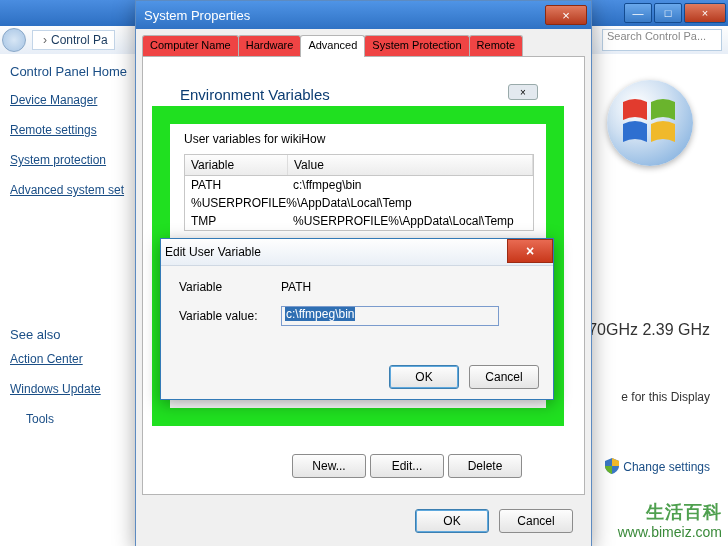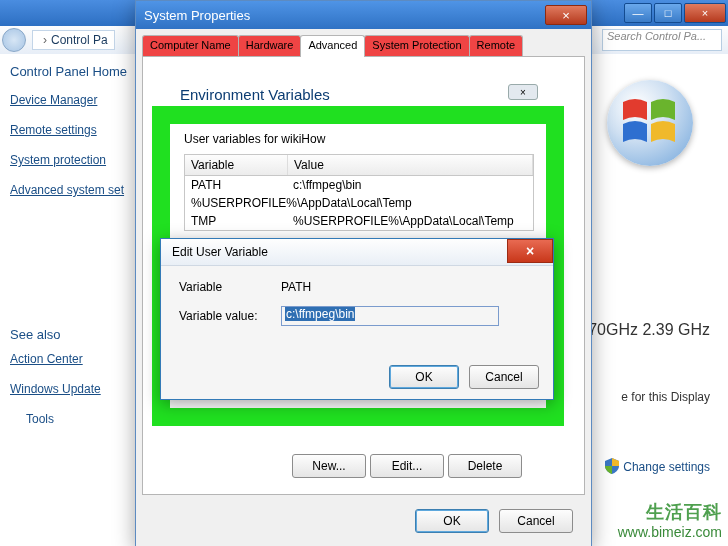--- a/index.html
+++ b/index.html
@@ -6,21 +6,21 @@
 .full{position:absolute;left:0;top:0;width:728px;height:546px}
 
 .cp-titlebar{position:absolute;left:0;top:0;width:728px;height:26px;background:linear-gradient(#4a8de0,#2d6fc2);display:flex;align-items:center;justify-content:flex-end}
 .cp-btn{width:26px;height:18px;margin-right:2px;border:1px solid #134b90;border-radius:2px;color:#fff;font-size:11px;display:flex;align-items:center;justify-content:center;background:linear-gradient(#6aa8ec,#3a7cc8)}
 .cp-btn.max{}
 .cp-btn.close{background:linear-gradient(#e07b60,#b53a1e);width:40px}
 .cp-toolbar{position:absolute;left:0;top:26px;width:728px;height:28px;background:linear-gradient(#fdfdfd,#e7eef7);border-bottom:1px solid #b7cde2;display:flex;align-items:center}
 .cp-nav{width:22px;height:22px;border-radius:50%;background:radial-gradient(#d7e6f5,#a6c4e4);margin:0 2px;border:1px solid #8aa8c8}
 .cp-bread{margin-left:4px;padding:2px 6px;border:1px solid #c3d5e8;background:#fff;color:#1a3a5e;display:flex;align-items:center}
 .cp-bread .sep{margin:0 4px;color:#666}
-.cp-search{position:absolute;right:6px;top:3px;width:110px;height:20px;border:1px solid #b7cde2;background:#fff;padding:0 4px;color:#888;font-style:italic;font-size:11px}
+.cp-search{position:absolute;right:6px;top:3px;width:110px;height:20px;border:1px solid #b7cde2;background:#fff;padding:0 4px;color:#888;font-size:11px}
 .cp-body{position:absolute;left:0;top:54px;width:728px;height:492px;background:#fff;display:flex}
 .cp-side{width:160px;padding:10px 10px;background:#fff}
 .cp-side .hdr{color:#1a4e86;font-size:13px;margin-bottom:14px}
 .cp-side .lnk{color:#1a4e86;margin:0 0 16px 0;text-decoration:underline;cursor:pointer}
 .cp-side .seealso{margin-top:130px;color:#1a4e86;font-size:13px}
 .cp-main{flex:1;background:#fff;position:relative}
 .cp-right{position:absolute;right:18px;top:80px;width:120px;text-align:center}
 .win-logo{width:86px;height:86px;border-radius:50%;background:radial-gradient(circle at 35% 30%,#fff 0%,#cfe0f2 40%,#6fa4da 100%);margin:0 auto 10px;position:relative;box-shadow:0 2px 6px rgba(0,0,0,.3)}
 .win-logo svg{position:absolute;left:14px;top:16px}
 .cpu-line{position:absolute;right:18px;top:321px;font-size:16px;color:#333}
@@ -52,21 +52,21 @@
 .uv-table .row{display:flex}
 .uv-table .row div{padding:2px 6px}
 .colA{width:90px}
 .colB{flex:1}
 .sys-table{position:absolute;left:14px;bottom:6px;width:348px;border-top:1px solid #c7c7c7;font-size:12px}
 .sys-table .row{display:flex}
 .sys-table .row div{padding:2px 6px}
 
 
 .modal{position:absolute;left:160px;top:238px;width:392px;height:160px;background:#f5f5f5;border:1px solid #337ab7;box-shadow:0 4px 16px rgba(0,0,0,.35)}
-.modal-title{height:26px;background:linear-gradient(#fefefe,#e9eff6);display:flex;align-items:center;padding-left:11px;font-size:12px;border-bottom:1px solid #cfd8e3}
+.modal-title{height:26px;background:linear-gradient(#fefefe,#e9eff6);display:flex;align-items:center;padding-left:4px;font-size:12px;border-bottom:1px solid #cfd8e3}
 .modal-close{position:absolute;right:0;top:0;width:44px;height:22px;background:linear-gradient(#e86a52,#c8371a);color:#fff;display:flex;align-items:center;justify-content:center;font-weight:bold;font-size:14px;border:1px solid #9c2a12}
 .m-body{padding:14px 18px 0 18px}
 .m-row{display:flex;align-items:center;margin-bottom:12px}
 .m-lbl{width:102px;font-size:12px}
 .m-val{font-size:12px}
 .m-inp{width:210px;height:18px;border:1px solid #7a9bcd;padding:0 3px;font-size:12px;font-family:inherit}
 .m-inp .sel{background:#2f6fb3;color:#fff;padding:0 1px}
 .m-btns{position:absolute;right:14px;bottom:10px;display:flex;gap:10px}
 
 

